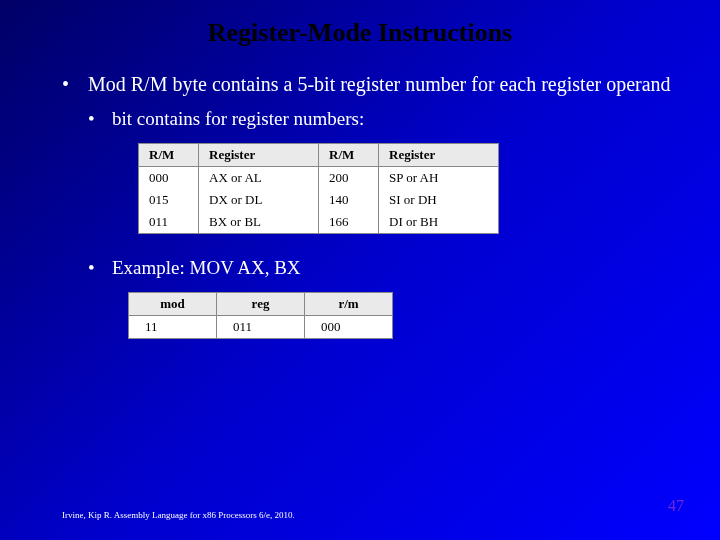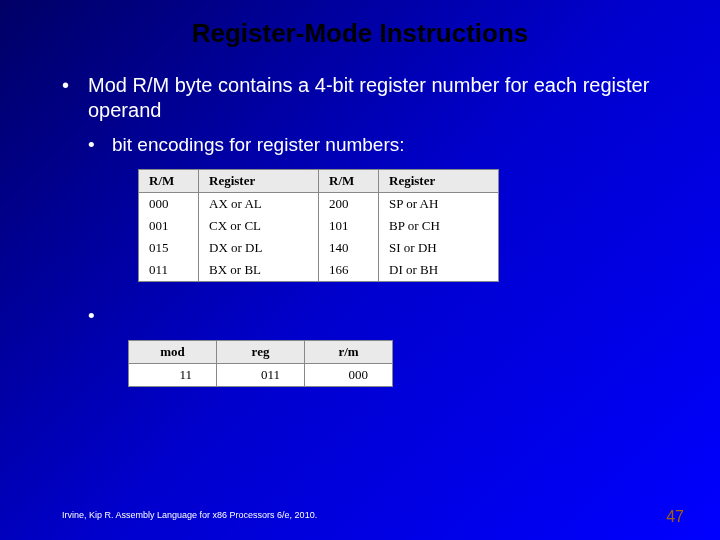--- a/index.html
+++ b/index.html
@@ -1,15 +1,15 @@
 <!DOCTYPE html>
 <html><head>
 <meta charset="utf-8">
 <style>
-  * { box-sizing: border-box; margin: 0; padding: 0; }
+  * { box-sizing: border-box; margin: 0; padding: 0; font-family: Liberation Serif, serif; }
   html, body { width: 720px; height: 540px; }
   body {
     background: linear-gradient(135deg, #000066 0%, #0000cc 50%, #0000ff 100%);
     font-family: Arial, Helvetica, sans-serif;
     color: #ffffff;
     position: relative;
     overflow: hidden;
   }
   .title {
     text-align: center;
@@ -88,96 +88,91 @@
   .ex-table th {
     border: 1px solid #888;
     background: #eaeaea;
     font-weight: bold;
     padding: 3px 8px;
     text-align: center;
     width: 88px;
   }
   .ex-table td {
     border: 1px solid #888;
-    padding: 3px 24px;
-    text-align: right;
+    padding: 3px 16px;
+    text-align: left;
   }
   .footer-cite {
     position: absolute;
     bottom: 20px;
     left: 62px;
     font-size: 9px;
     color: #ffffff;
   }
   .footer-page {
     position: absolute;
-    bottom: 14px;
+    bottom: 25px;
     right: 36px;
     font-size: 16px;
-    color: #a16207;
+    color: #6d28d9;
   }
 </style>
 </head>
 <body>
 
 <div class="title">Register-Mode Instructions</div>
 
 <div class="content">
 
   <div class="bullet-1">
     <span class="dot">•</span>
-    <span>Mod R/M byte contains a 4-bit register number for each register operand</span>
+    <span>Mod R/M byte contains a 5-bit register number for each register operand</span>
   </div>
 
   <div class="bullet-2">
     <span class="dot">•</span>
-    <span>bit encodings for register numbers:</span>
+    <span>bit contains for register numbers:</span>
   </div>
 
   <div class="reg-table-wrap">
     <table class="reg-table">
       <thead>
         <tr>
           <th class="col-rm">R/M</th>
           <th class="col-reg">Register</th>
           <th class="col-rm">R/M</th>
           <th class="col-reg">Register</th>
         </tr>
       </thead>
       <tbody>
         <tr>
           <td>000</td>
           <td>AX or AL</td>
           <td>200</td>
           <td>SP or AH</td>
         </tr>
         <tr>
-          <td>001</td>
-          <td>CX or CL</td>
-          <td>101</td>
-          <td>BP or CH</td>
-        </tr>
-        <tr>
           <td>015</td>
           <td>DX or DL</td>
           <td>140</td>
           <td>SI or DH</td>
         </tr>
         <tr>
           <td>011</td>
           <td>BX or BL</td>
           <td>166</td>
           <td>DI or BH</td>
         </tr>
       </tbody>
     </table>
   </div>
 
   <div class="bullet-2">
     <span class="dot">•</span>
+    <span>Example: MOV AX, BX</span>
   </div>
 
   <div class="example-wrap">
     <table class="ex-table">
       <thead>
         <tr>
           <th>mod</th>
           <th>reg</th>
           <th>r/m</th>
         </tr>

